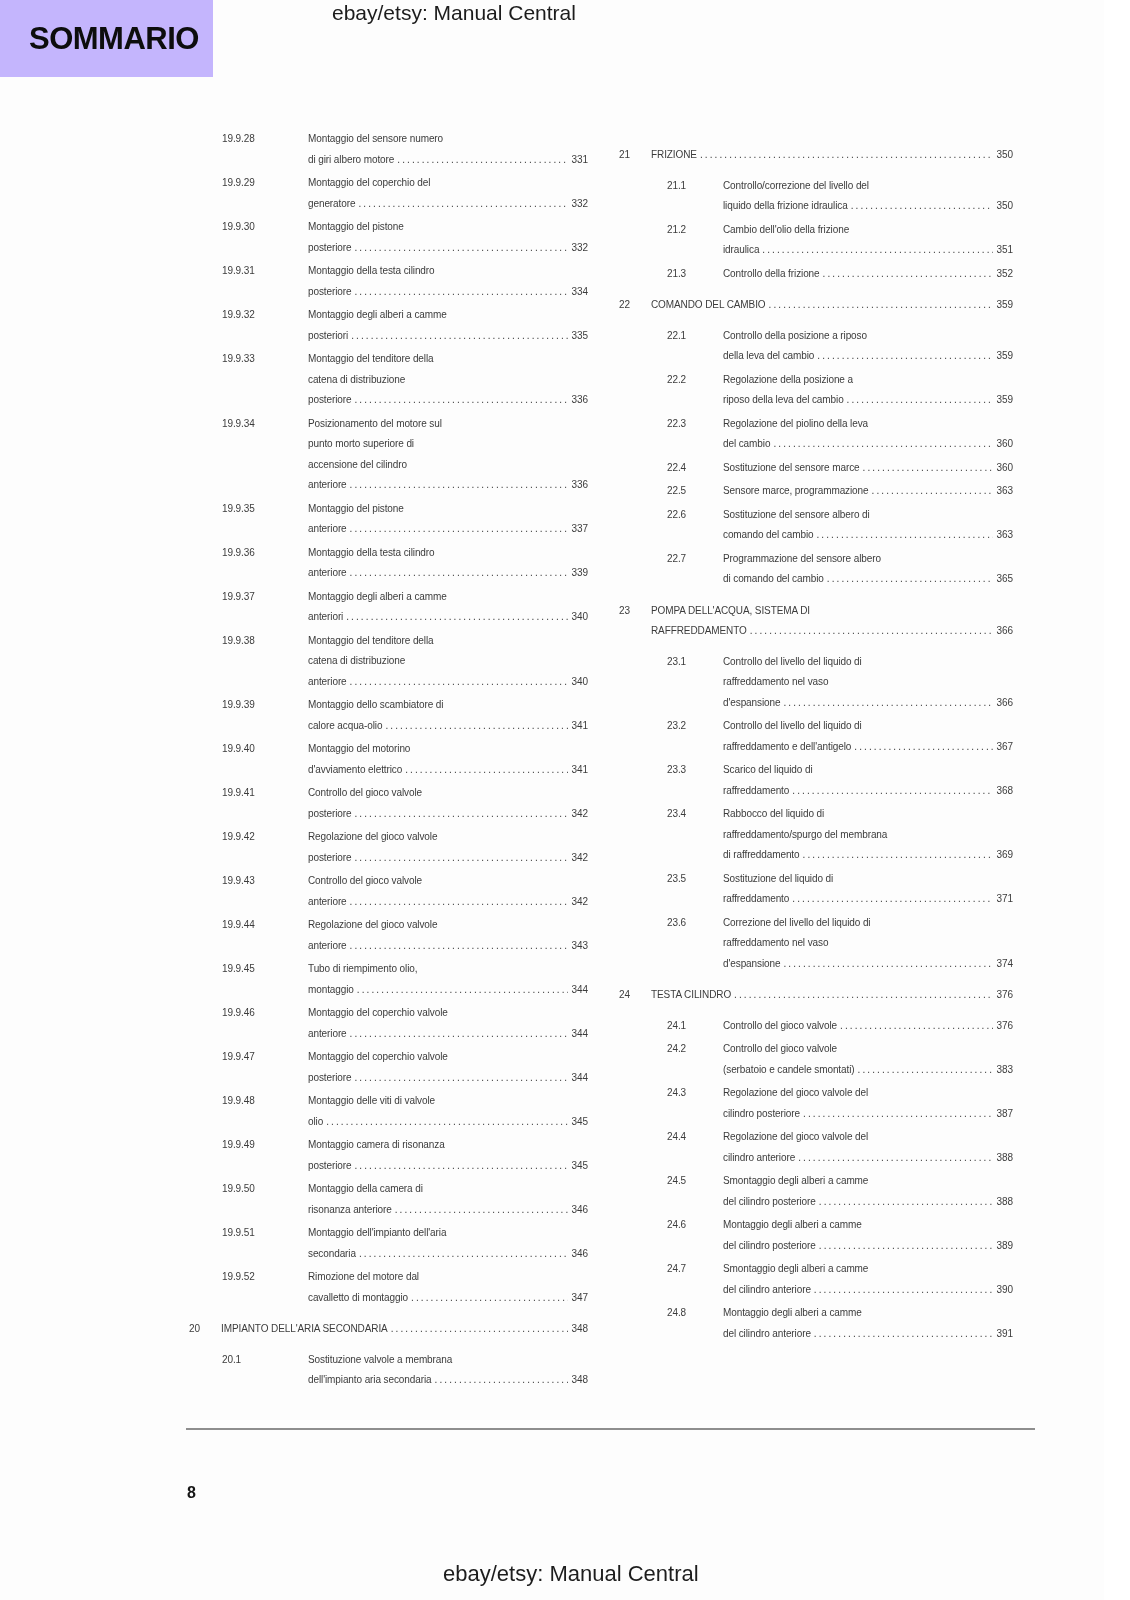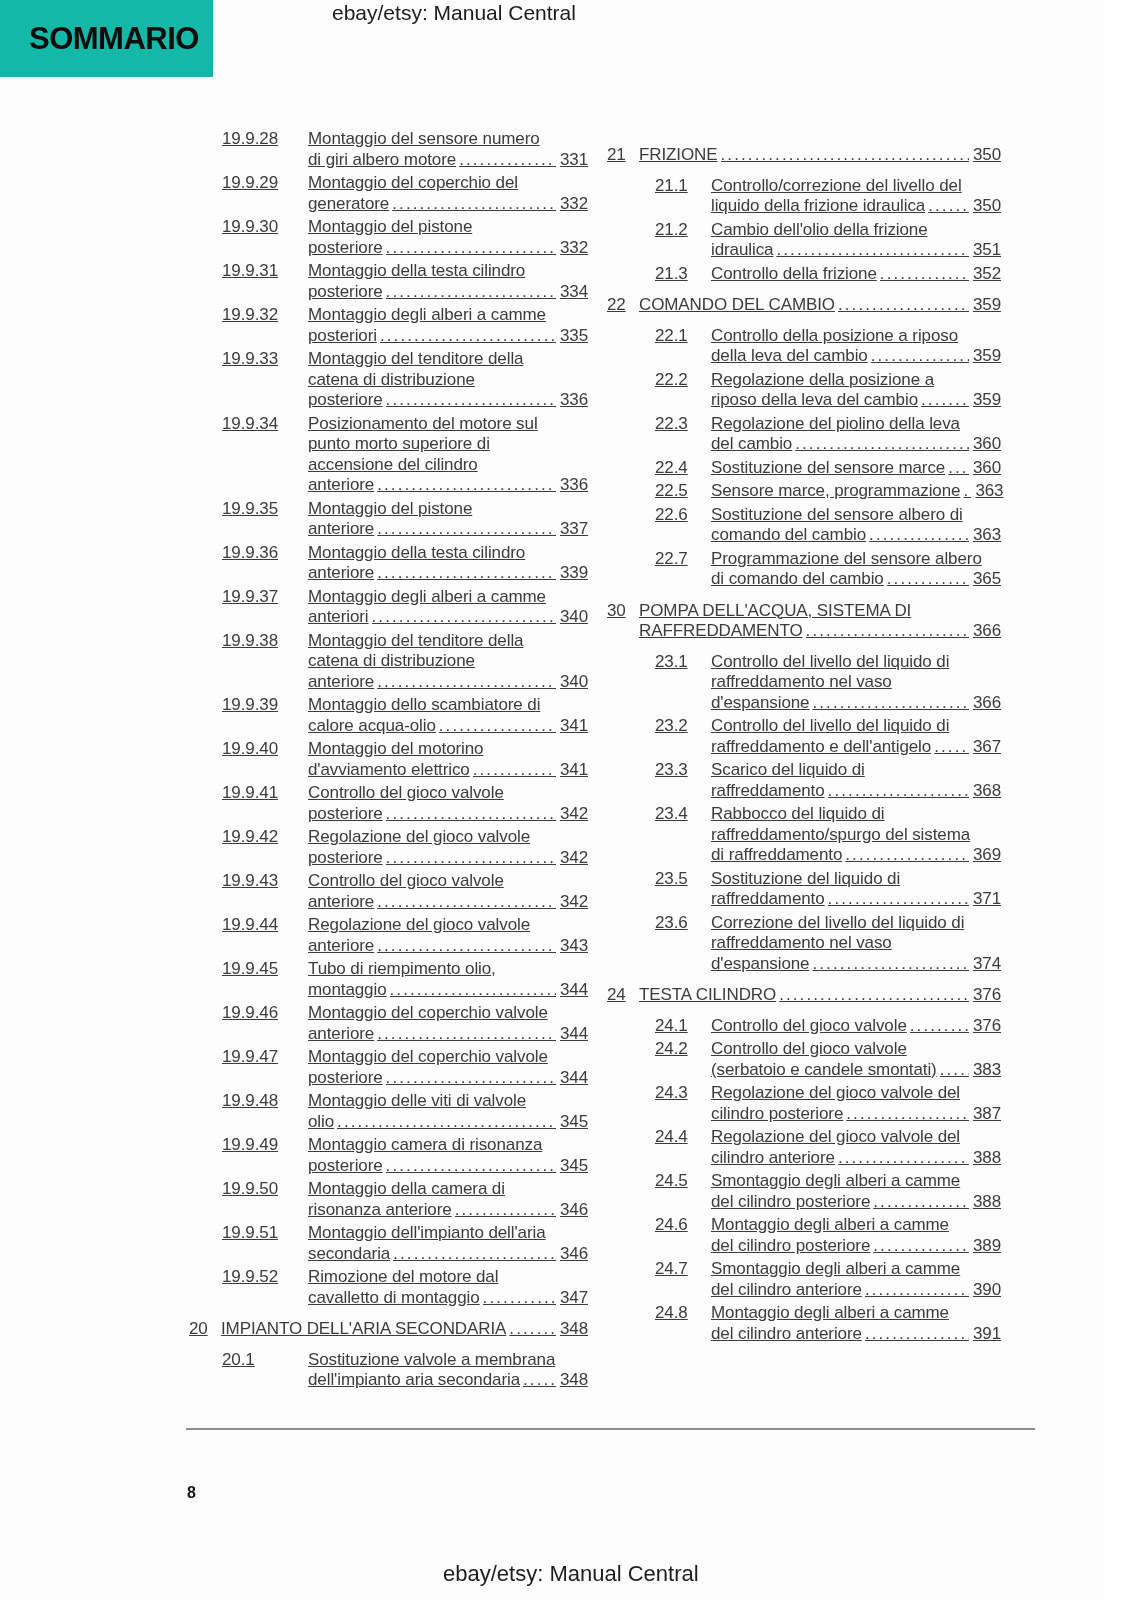--- a/index.html
+++ b/index.html
@@ -21,43 +21,42 @@
     font-size: 21px;
     line-height: 24px;
     color: #1c1c1c;
   }
   .sommario-box {
     position: absolute;
     left: 0;
     top: 0;
     width: 213px;
     height: 77px;
-    background: #14b8a6;
+    background: #c4b5fd;
     display: flex;
     align-items: center;
   }
   .sommario-label {
     padding-left: 29px;
     font-size: 31px;
     font-weight: 700;
     letter-spacing: -0.5px;
     color: #0d0d0d;
   }
 
   
   .toc {
     position: absolute;
     left: 188px;
     top: 129px;
     display: flex;
-    gap: 18px;
-    font-size: 17px;
+    gap: 30px;
+    font-size: 10px;
     line-height: 20.5px;
     letter-spacing: -0.1px;
-    text-decoration: underline;
   }
   .toc-col.col0 { width: 400px; }
   .toc-col.col1 { width: 395px; }
 
   .entry { display: flex; margin-bottom: 3px; }
   .entry .num { flex: 0 0 auto; }
   .entry .body { flex: 1 1 auto; min-width: 0; }
 
   .entry.chapter { margin-top: 11px; margin-bottom: 10px; }
   .toc-col .entry.chapter:first-child { margin-top: 16px; }
@@ -545,21 +544,21 @@
           <div class="body">
             <div class="tline">Programmazione del sensore albero</div>
             <div class="tline last">
               <span class="txt">di comando del cambio</span>
               <span class="leader"></span>
               <span class="pagenum">365</span>
             </div>
           </div>
         </div>
         <div class="entry chapter">
-          <span class="num">30</span>
+          <span class="num">23</span>
           <div class="body">
             <div class="tline">POMPA DELL'ACQUA, SISTEMA DI</div>
             <div class="tline last">
               <span class="txt">RAFFREDDAMENTO</span>
               <span class="leader"></span>
               <span class="pagenum">366</span>
             </div>
           </div>
         </div>
         <div class="entry section">
@@ -593,21 +592,21 @@
               <span class="txt">raffreddamento</span>
               <span class="leader"></span>
               <span class="pagenum">368</span>
             </div>
           </div>
         </div>
         <div class="entry section">
           <span class="num">23.4</span>
           <div class="body">
             <div class="tline">Rabbocco del liquido di</div>
-            <div class="tline">raffreddamento/spurgo del sistema</div>
+            <div class="tline">raffreddamento/spurgo del membrana</div>
             <div class="tline last">
               <span class="txt">di raffreddamento</span>
               <span class="leader"></span>
               <span class="pagenum">369</span>
             </div>
           </div>
         </div>
         <div class="entry section">
           <span class="num">23.5</span>
           <div class="body">

